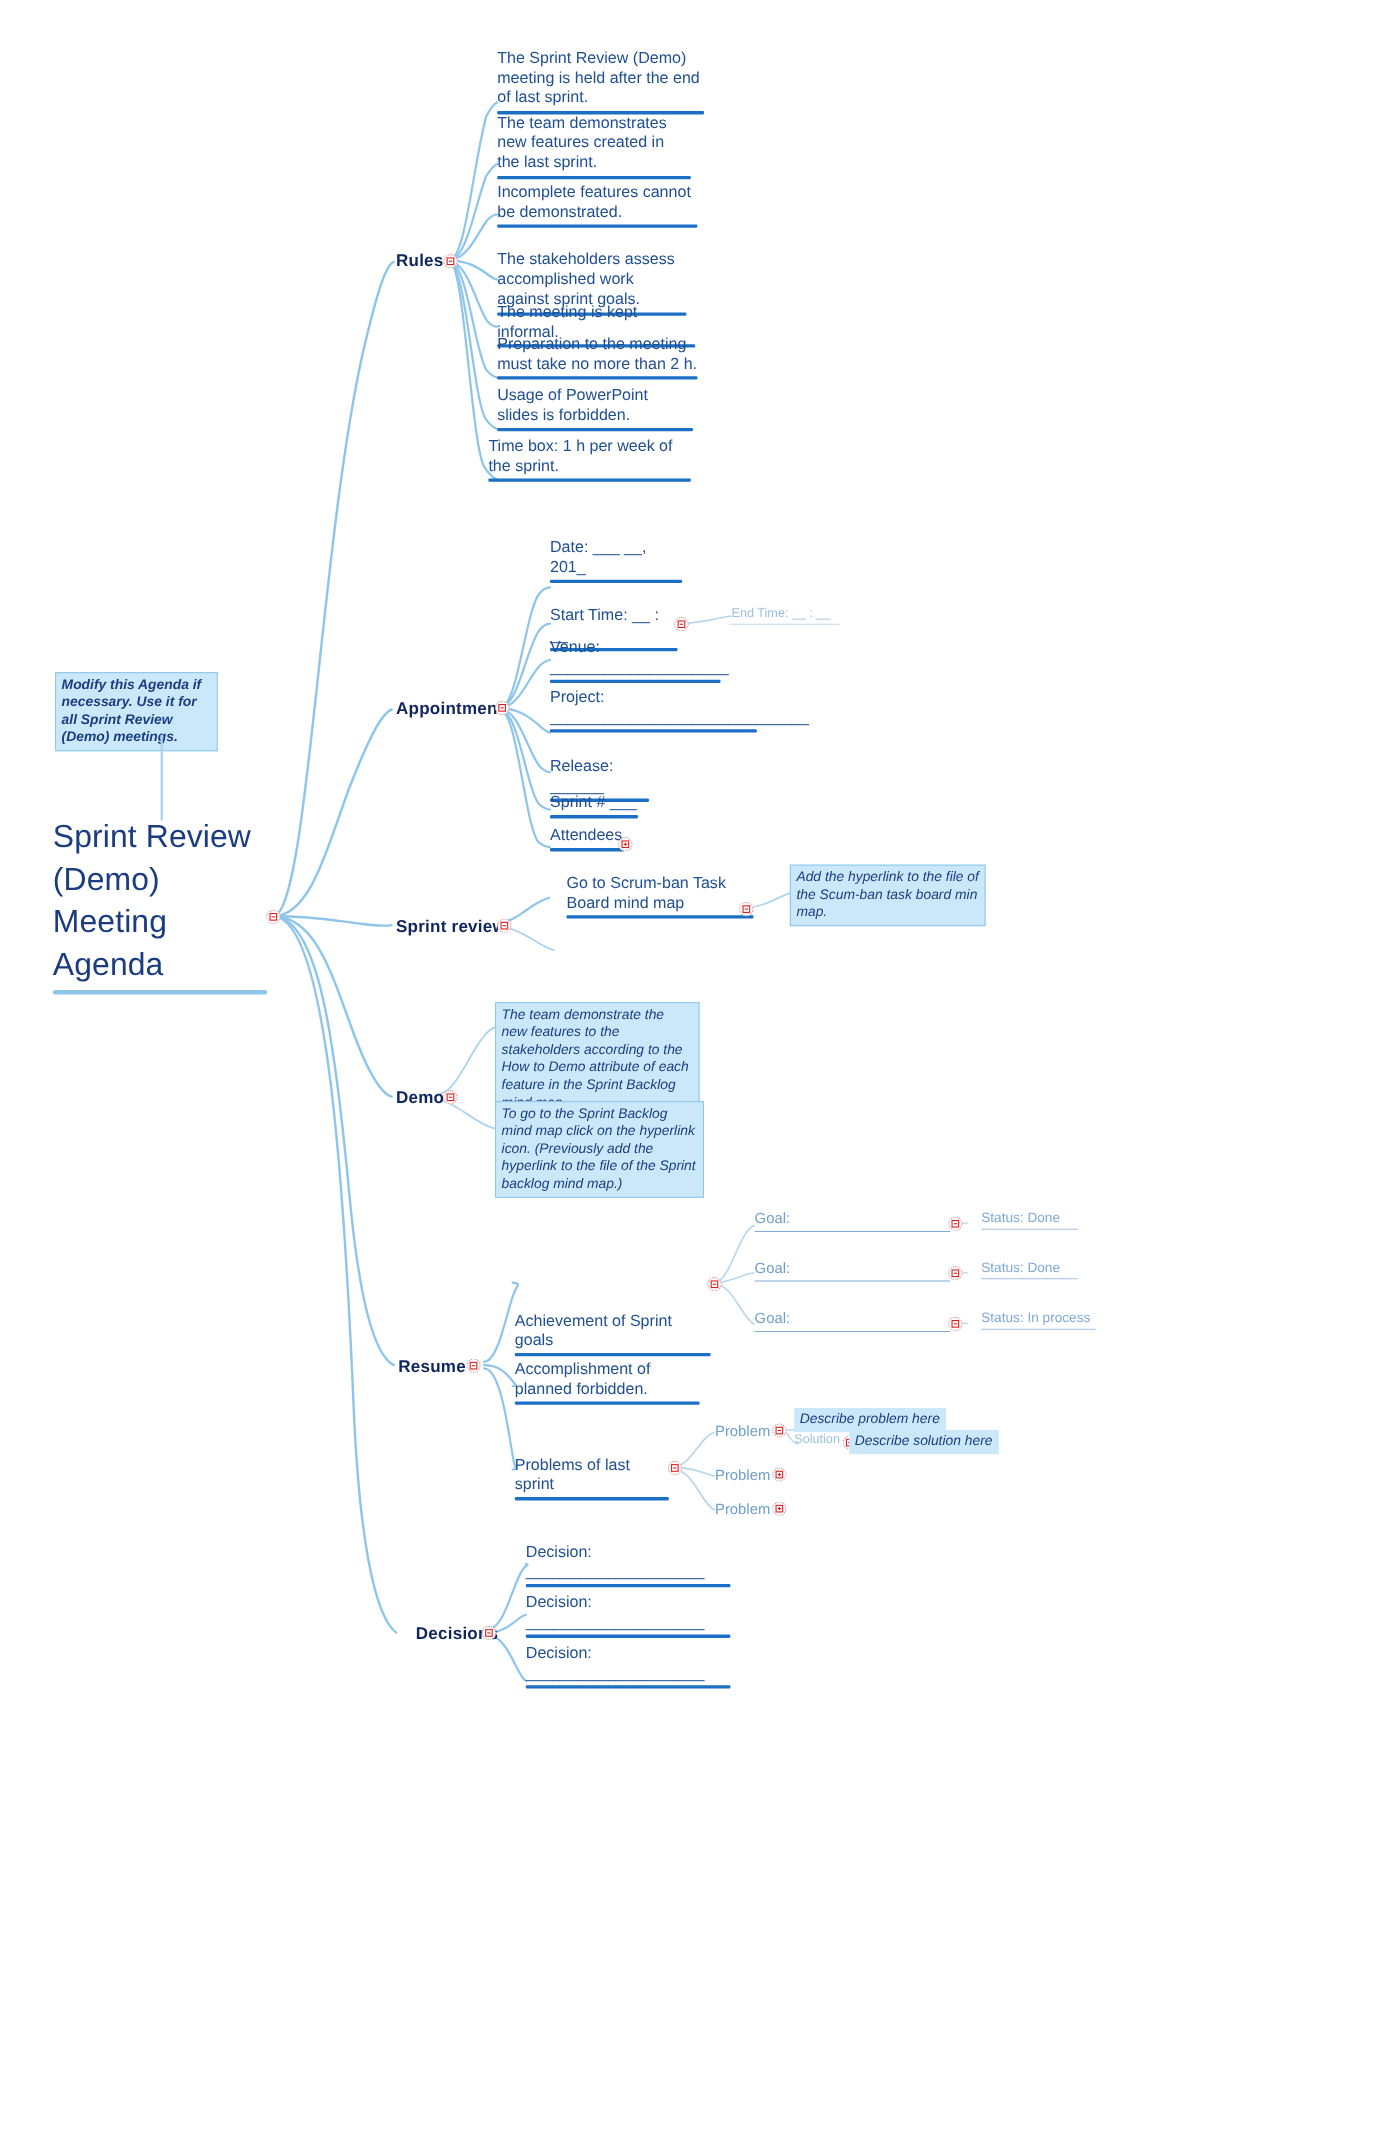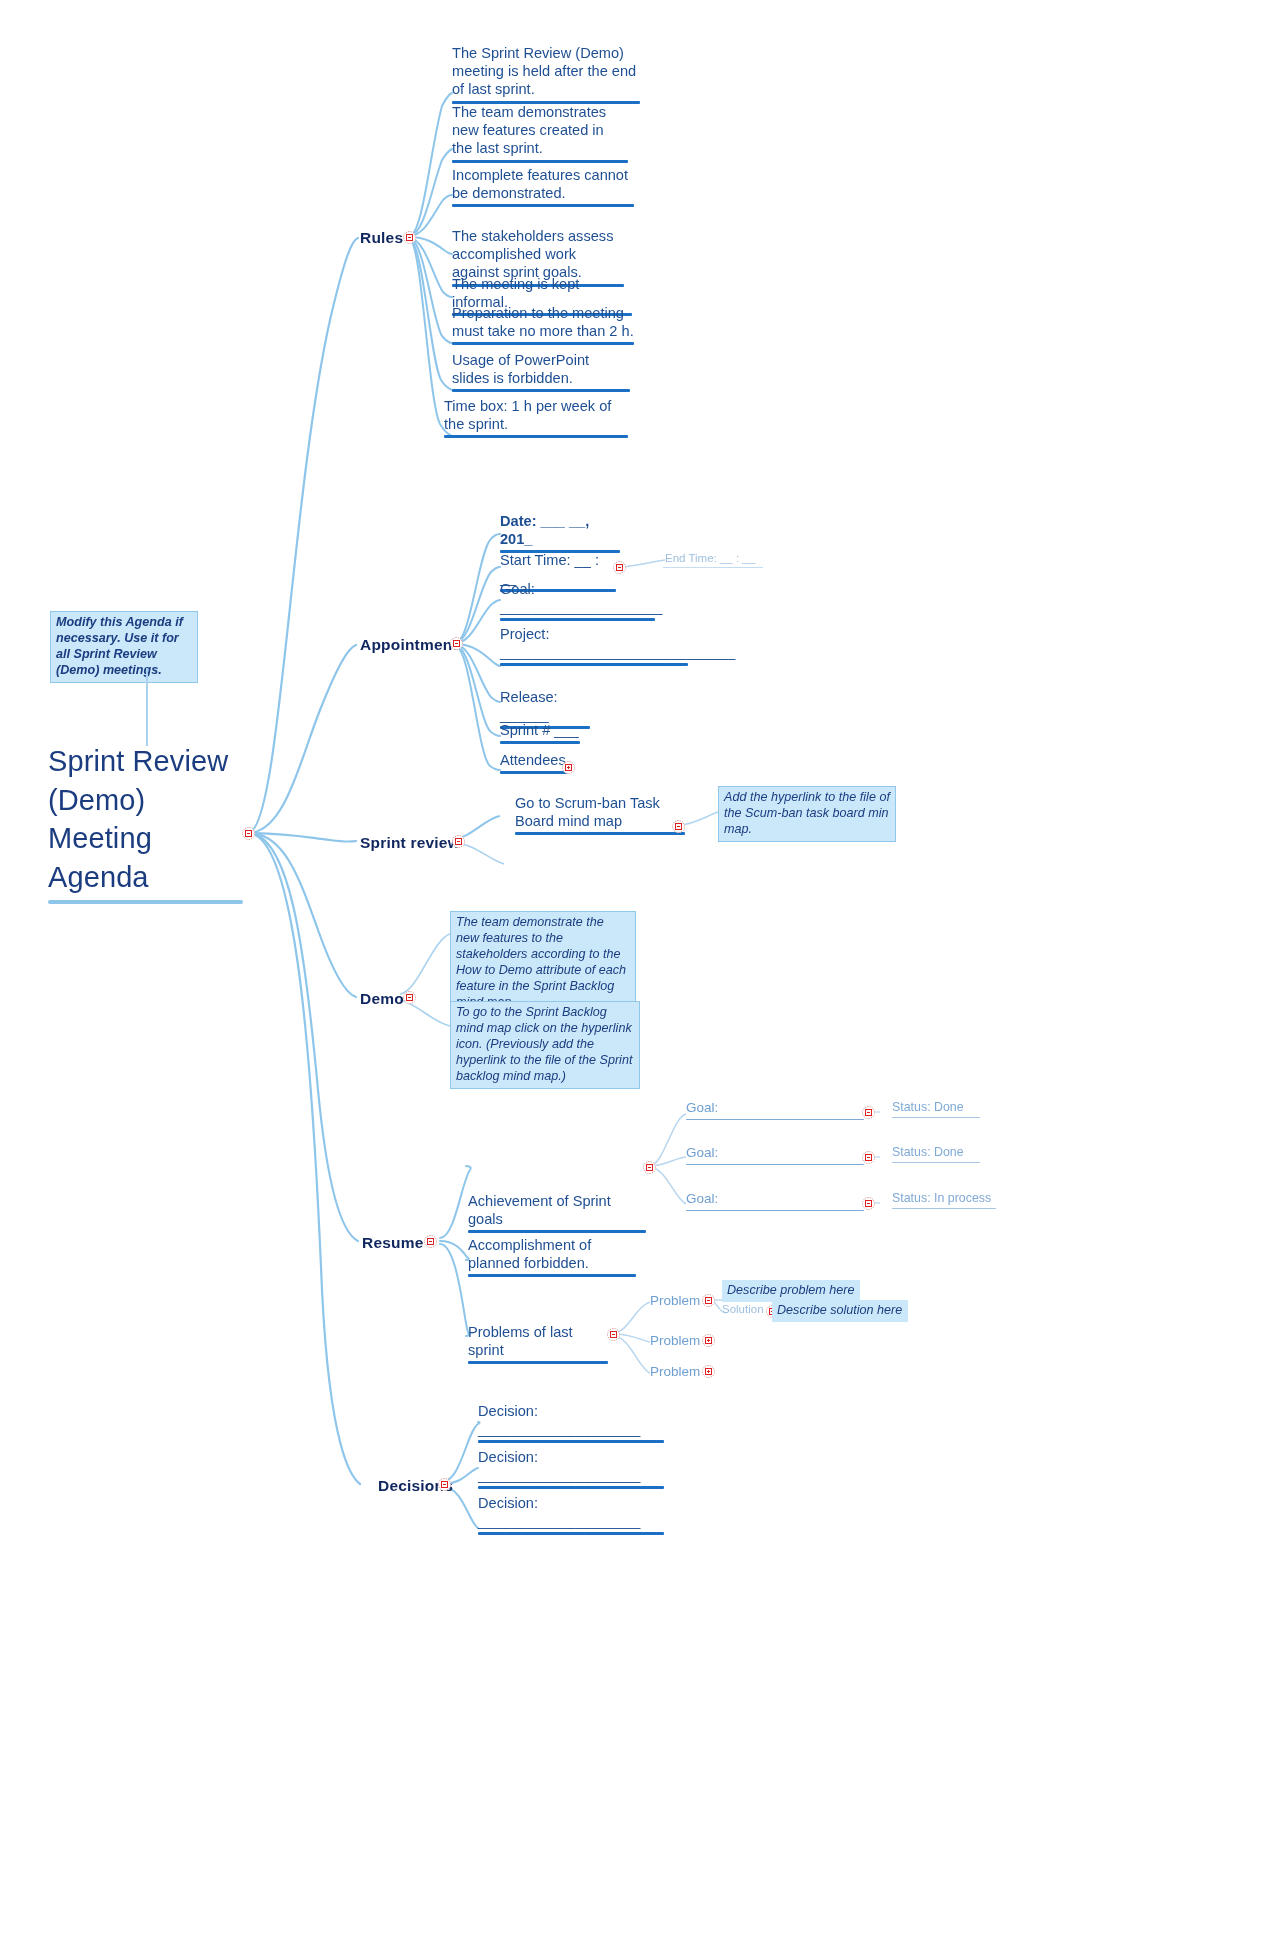--- a/index.html
+++ b/index.html
@@ -195,36 +195,36 @@
   <div class="node leaf" style="left:444px;top:397px;width:184px;">
     <div>Time box: 1 h per week of the sprint.</div>
     <div class="rule"></div>
   </div>
 
   <div class="node main-label" style="left:360px;top:636px;">Appointment</div>
   <div class="marker" style="left:450px;top:637px;">
       <i></i>
     </div>
 
-  <div class="node leaf" style="left:500px;top:512px;width:120px;font-weight:bold;">
+  <div class="node leaf" style="left:500px;top:489px;width:120px;">
     <div>Date: ___ __, 201_</div>
     <div class="rule"></div>
   </div>
   <div class="node leaf" style="left:500px;top:551px;width:116px;">
     <div>Start Time: __ : __</div>
     <div class="rule"></div>
   </div>
   <div class="marker" style="left:613px;top:561px;">
       <i></i>
     </div>
   <div class="node plain-grey-sm" style="left:665px;top:552px;">End Time: __ : __</div>
   <div class="node" style="left:663px;top:567px;width:100px;height:1px;background:#c6dcef;"></div>
 
   <div class="node leaf" style="left:500px;top:580px;width:155px;">
-    <div>Goal: ____________________</div>
+    <div>Venue: ____________________</div>
     <div class="rule"></div>
   </div>
   <div class="node leaf" style="left:500px;top:625px;width:188px;">
     <div>Project: _____________________________</div>
     <div class="rule"></div>
   </div>
   <div class="node leaf" style="left:500px;top:688px;width:90px;">
     <div>Release: ______</div>
     <div class="rule"></div>
   </div>

